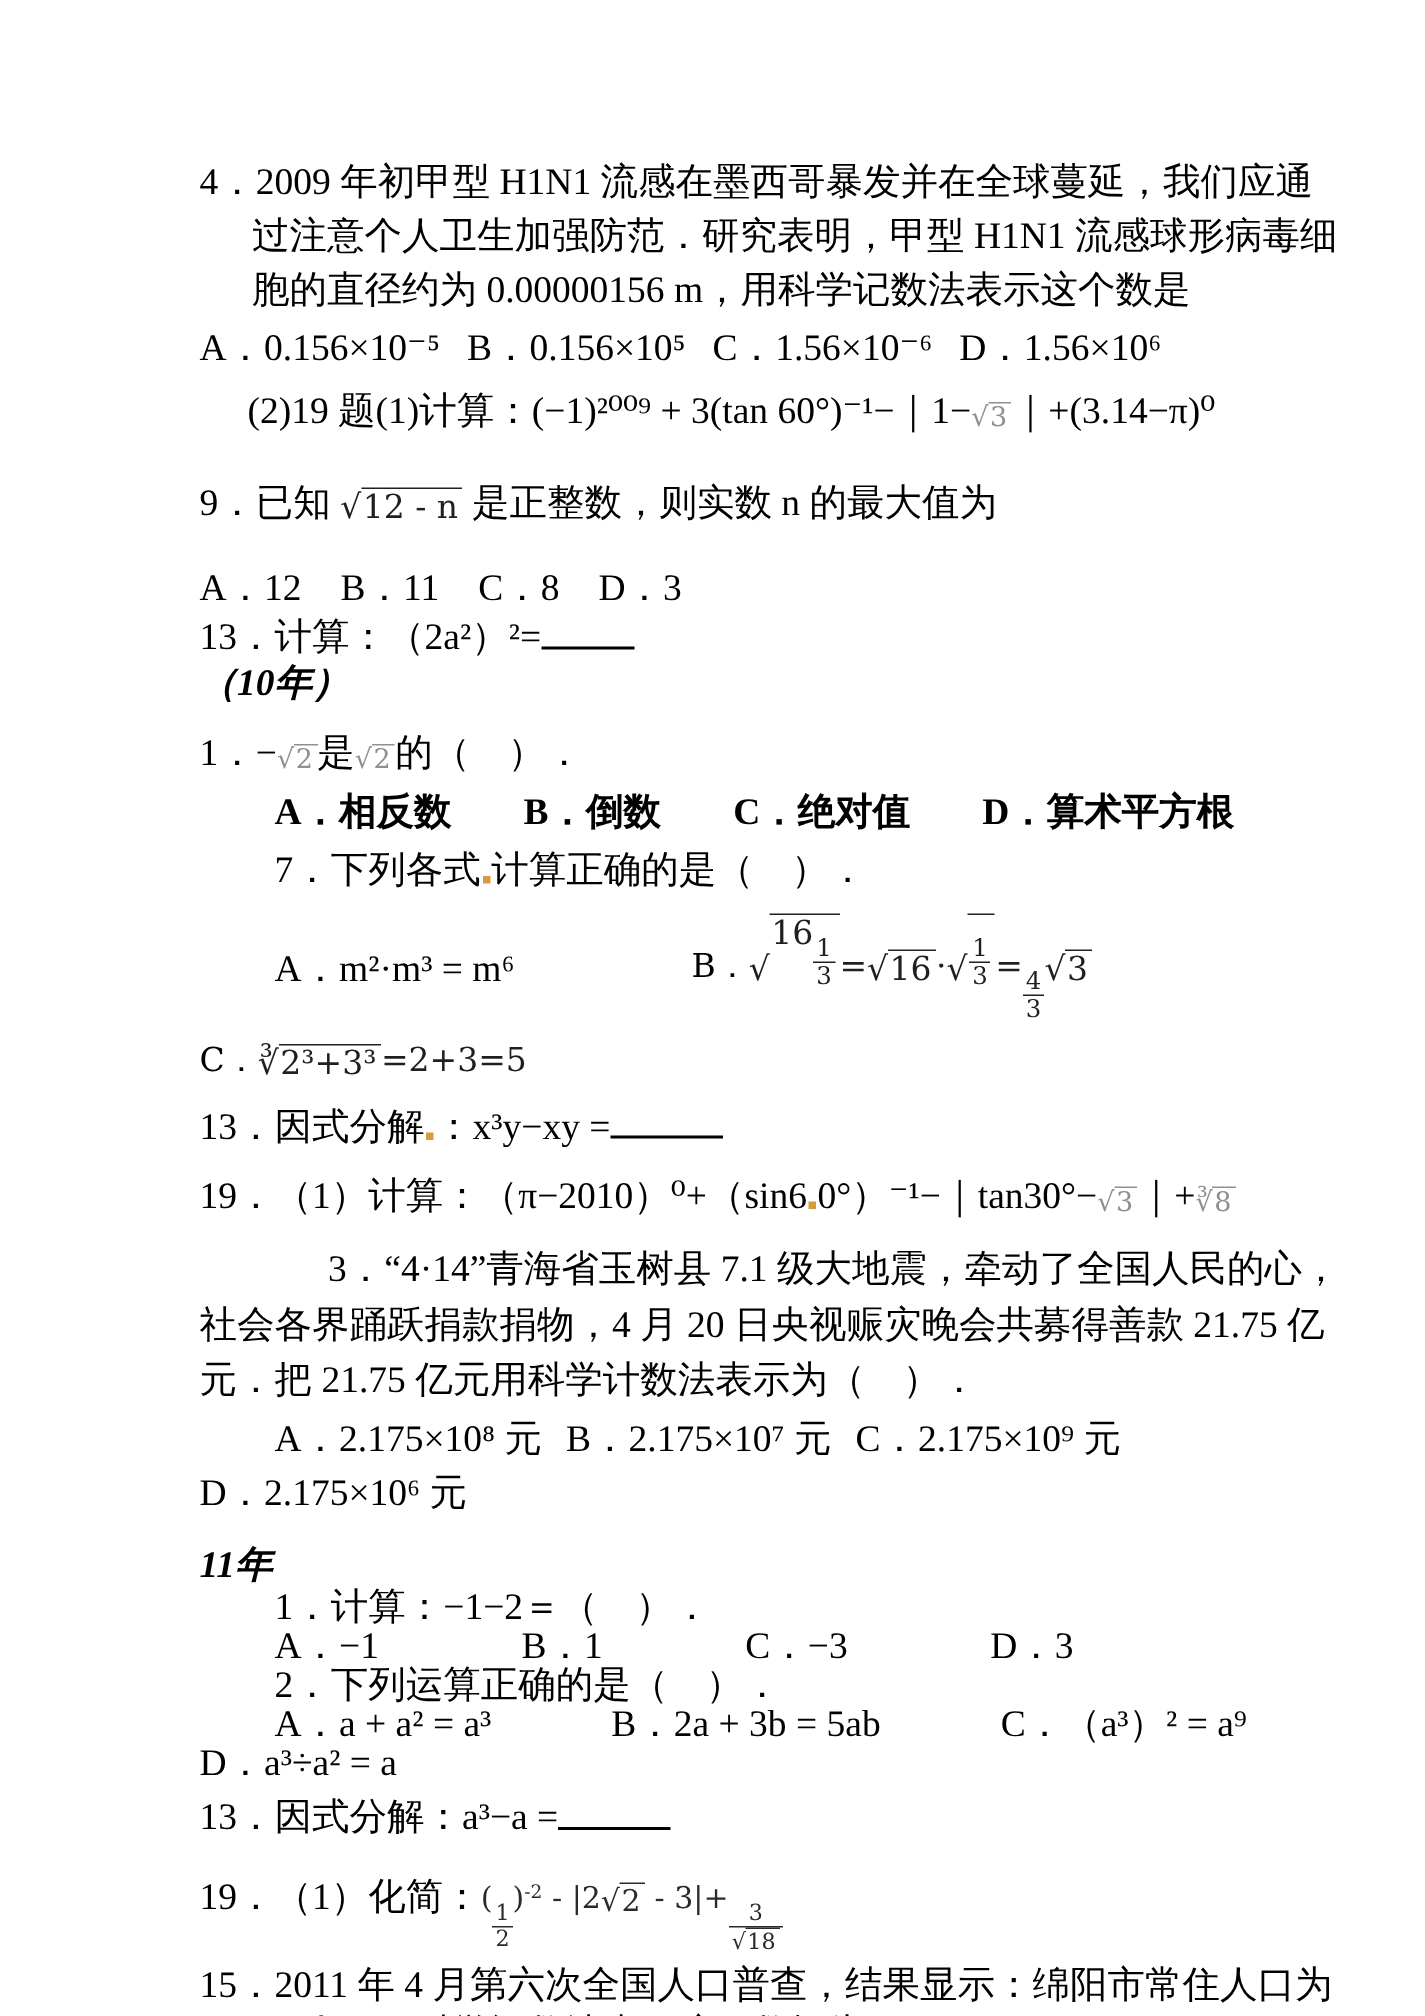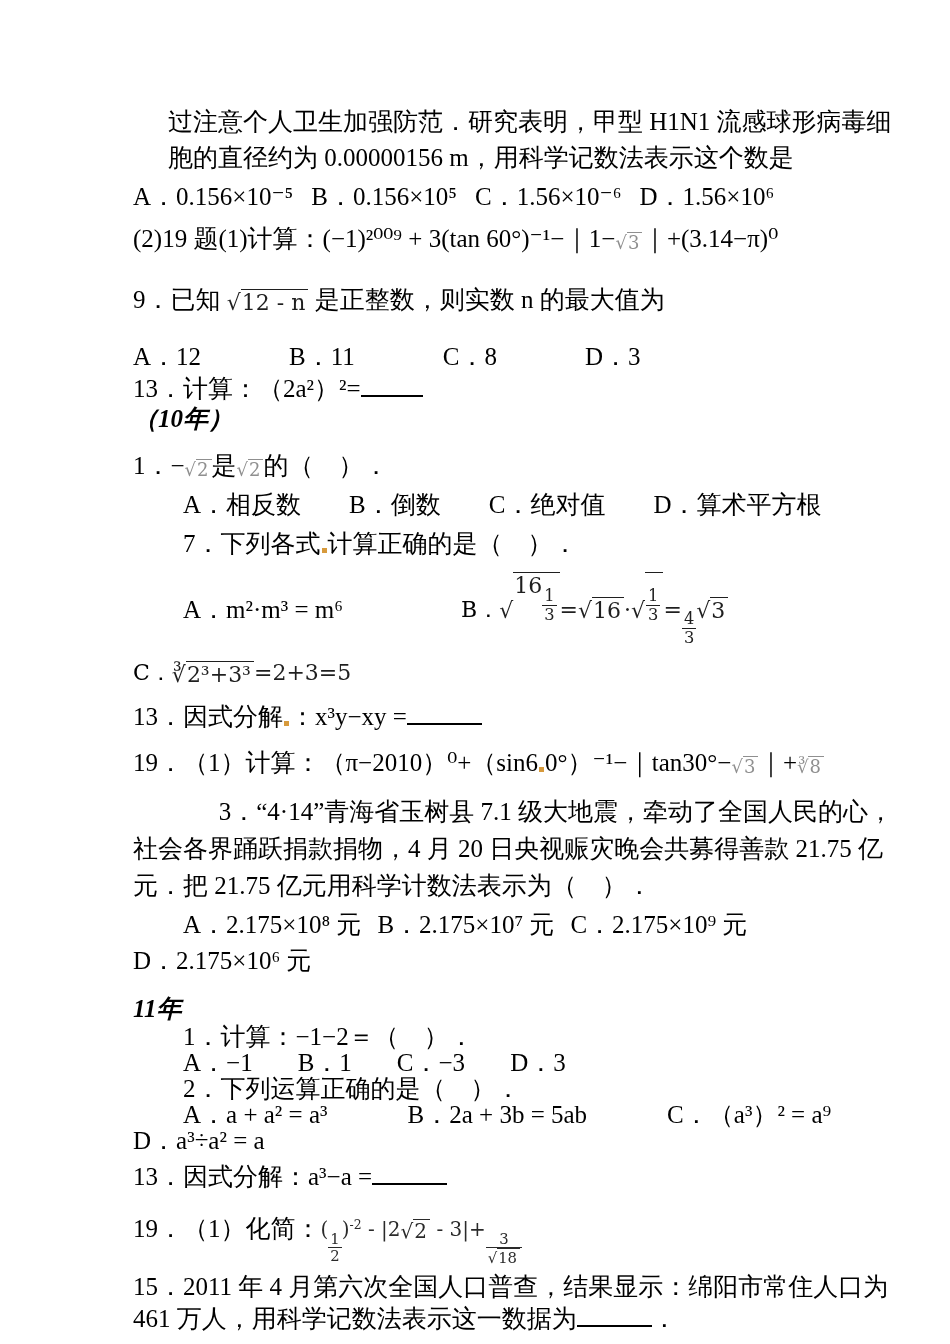--- a/index.html
+++ b/index.html
@@ -9,50 +9,51 @@
     font-size:25px;color:#000;
   }
   .content{position:absolute;left:133px;top:104px;width:760px;}
   .line{white-space:nowrap;line-height:36px;}
   .tight{line-height:30px;}
   .vtight{line-height:26px;}
   .ind-b{margin-left:35px;}
   .ind-a{margin-left:50px;}
   .ind-q3{margin-left:29px;text-align:right;}
   .optrow{display:flex;align-items:center;}
-  .g18{gap:18px;} .g40{gap:16px;} .g48{gap:48px;} .g62{gap:88px;text-align:right;} .g80{gap:80px;} .g95{gap:45px;}
+  .g18{gap:18px;} .g40{gap:16px;} .g48{gap:48px;font-weight:bold;} .g62{gap:26px;text-align:right;} .g80{gap:80px;} .g95{gap:95px;}
   .bold{font-weight:bold;font-style:italic;}
   .it{}
   
   .eqm{font-family:"DejaVu Serif","Liberation Serif",serif;font-size:0.88em;color:#1f1f1f;}
   .eqm2{font-family:"DejaVu Serif","Liberation Serif",serif;font-size:0.8em;color:#2a2a2a;}
   .eqs{font-family:"DejaVu Serif","Liberation Serif",serif;font-size:0.72em;color:#8f8f8f;}
   
   .sq{display:inline-flex;align-items:stretch;white-space:nowrap;vertical-align:-2px;}
   .sq .sg{line-height:1.15;align-self:flex-end;}
   .sq .rad{border-top:1.5px solid currentColor;padding:0 3px 0 1px;line-height:1.15;align-self:flex-end;}
   
   .fr{display:inline-flex;flex-direction:column;align-items:center;vertical-align:-0.5em;line-height:1.1;font-size:0.74em;}
   .fr .d{border-top:1px solid currentColor;padding:0 2px;}
   .fr .n{padding:0 2px;}
   sup.msup{font-size:0.62em;vertical-align:0.55em;letter-spacing:0;}
   
   .blank{display:inline-block;border-bottom:2px solid #000;height:0.9em;vertical-align:baseline;}
   .w62{width:62px;} .w75{width:75px;}
   
   .sdot{display:inline-block;width:5px;height:5px;background:#d79a3c;margin:0 1px;vertical-align:-1px;}
-  .mt6{margin-top:6px;} .mt8{margin-top:8px;} .mt10{margin-top:10px;} .mt12{margin-top:12px;}
+  .mt6{margin-top:6px;} .mt8{margin-top:8px;} .mt10{margin-top:10px;} .mt12{margin-top:12px;margin-left:32px;}
   .mt14{margin-top:14px;} .mt18{margin-top:18px;} .mt24{margin-top:24px;} .mt28{margin-top:28px;}
   .tallrow{min-height:56px;}
 </style>
 </head>
 <body>
 
 <div class="content">
 
+  <div class="line">4．2009 年初甲型 H1N1 流感在墨西哥暴发并在全球蔓延，我们应通</div>
   <div class="line ind-b">过注意个人卫生加强防范．研究表明，甲型 H1N1 流感球形病毒细</div>
   <div class="line ind-b">胞的直径约为 0.00000156 m，用科学记数法表示这个数是</div>
   <div class="optrow g18 mt6 tight">
     <span>A．0.156×10⁻⁵</span>
     <span>B．0.156×10⁵</span>
     <span>C．1.56×10⁻⁶</span>
     <span>D．1.56×10⁶</span>
   </div>
   <div class="line tight mt12">
     <span>(2)19 题(1)计算：(−1)²⁰⁰⁹ + 3(tan 60°)⁻¹−｜1−</span><span class="sq eqs">

